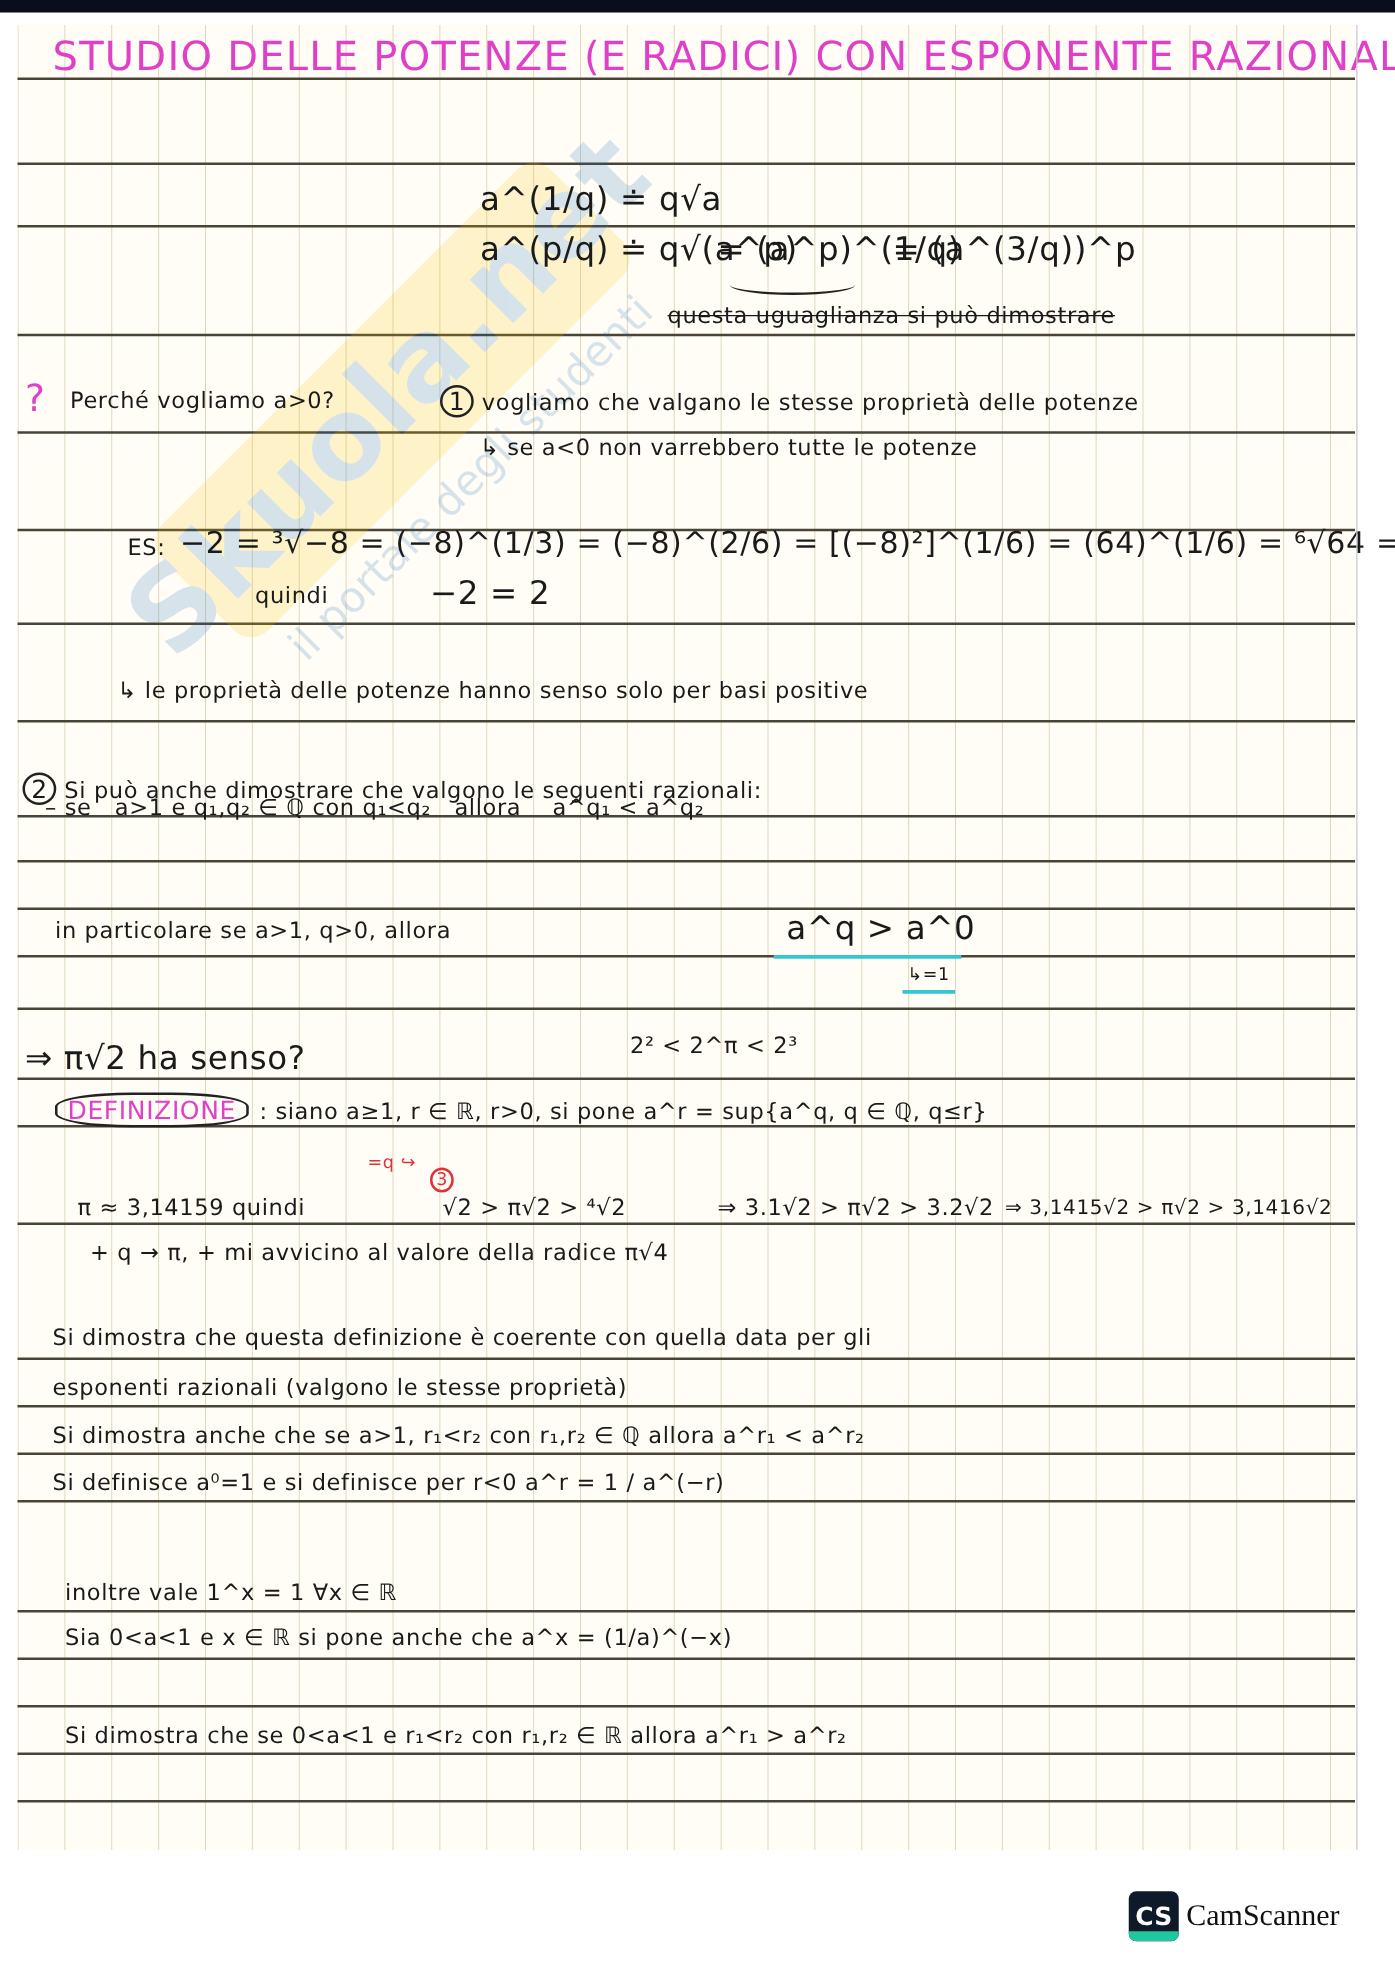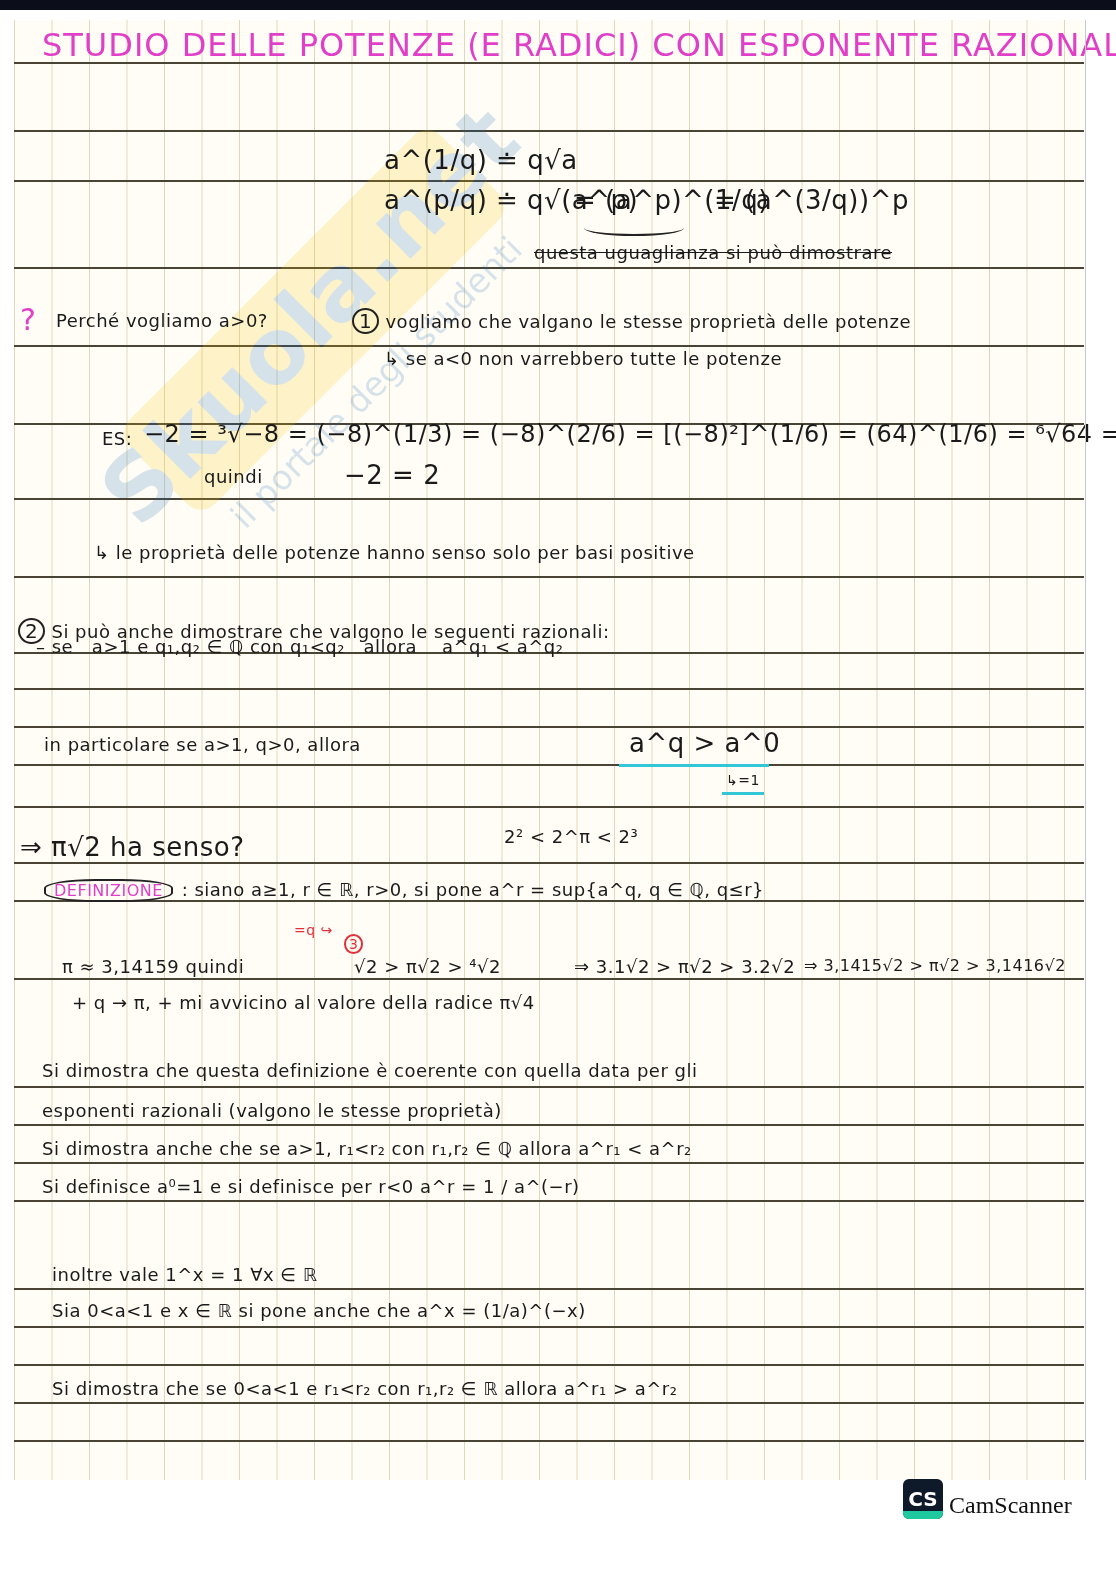--- a/index.html
+++ b/index.html
@@ -12,25 +12,25 @@
         background-size:37.5px 100%;}
   .hline{position:absolute;left:0;width:1070px;height:2px;background:#4a4436;}
   .watermark{position:absolute;left:40px;top:40px;width:520px;height:520px;pointer-events:none;}
   .txt{position:absolute;white-space:nowrap;font-size:26px;letter-spacing:0.5px;}
   .title{color:#e040c8;font-size:32px;letter-spacing:1px;}
   .small{font-size:18px;}
   .xs{font-size:14px;}
   .red{color:#e0303a;}
   .magenta{color:#e040c8;}
   .circle{display:inline-block;border:2px solid #222;border-radius:50%;padding:0 5px;font-size:20px;line-height:22px;}
-  .defbox{display:inline-block;border:2px solid #222;border-radius:40%;padding:0 8px;color:#e040c8;font-size:16px;}
+  .defbox{display:inline-block;border:2px solid #222;border-radius:40%;padding:0 8px;color:#e040c8;font-size:20px;}
   .cyan-underline{position:absolute;height:3px;background:#33c6d6;}
   .brace{position:absolute;border-bottom:2px solid #222;border-radius:0 0 50% 50%;}
   .strike{text-decoration:line-through;}
-  .cs{position:absolute;left:903px;top:1479px;display:flex;align-items:flex-end;gap:6px;}
+  .cs{position:absolute;left:903px;top:1513px;display:flex;align-items:center;gap:6px;}
   .cs-logo{width:40px;height:40px;border-radius:6px;background:#0e1a2a;position:relative;overflow:hidden;
            color:#fff;font-weight:bold;font-size:20px;display:flex;align-items:center;justify-content:center;}
   .cs-logo::after{content:"";position:absolute;left:0;bottom:0;width:100%;height:8px;background:#1fc9a0;}
   .cs-label{font-family:"Liberation Serif",serif;font-size:24px;color:#111;}
   .rborder{position:absolute;left:1085px;top:20px;width:1px;height:1460px;background:#c9c9c9;}
 </style>
 </head>
 <body>
 
 <div class="topbar"></div>

